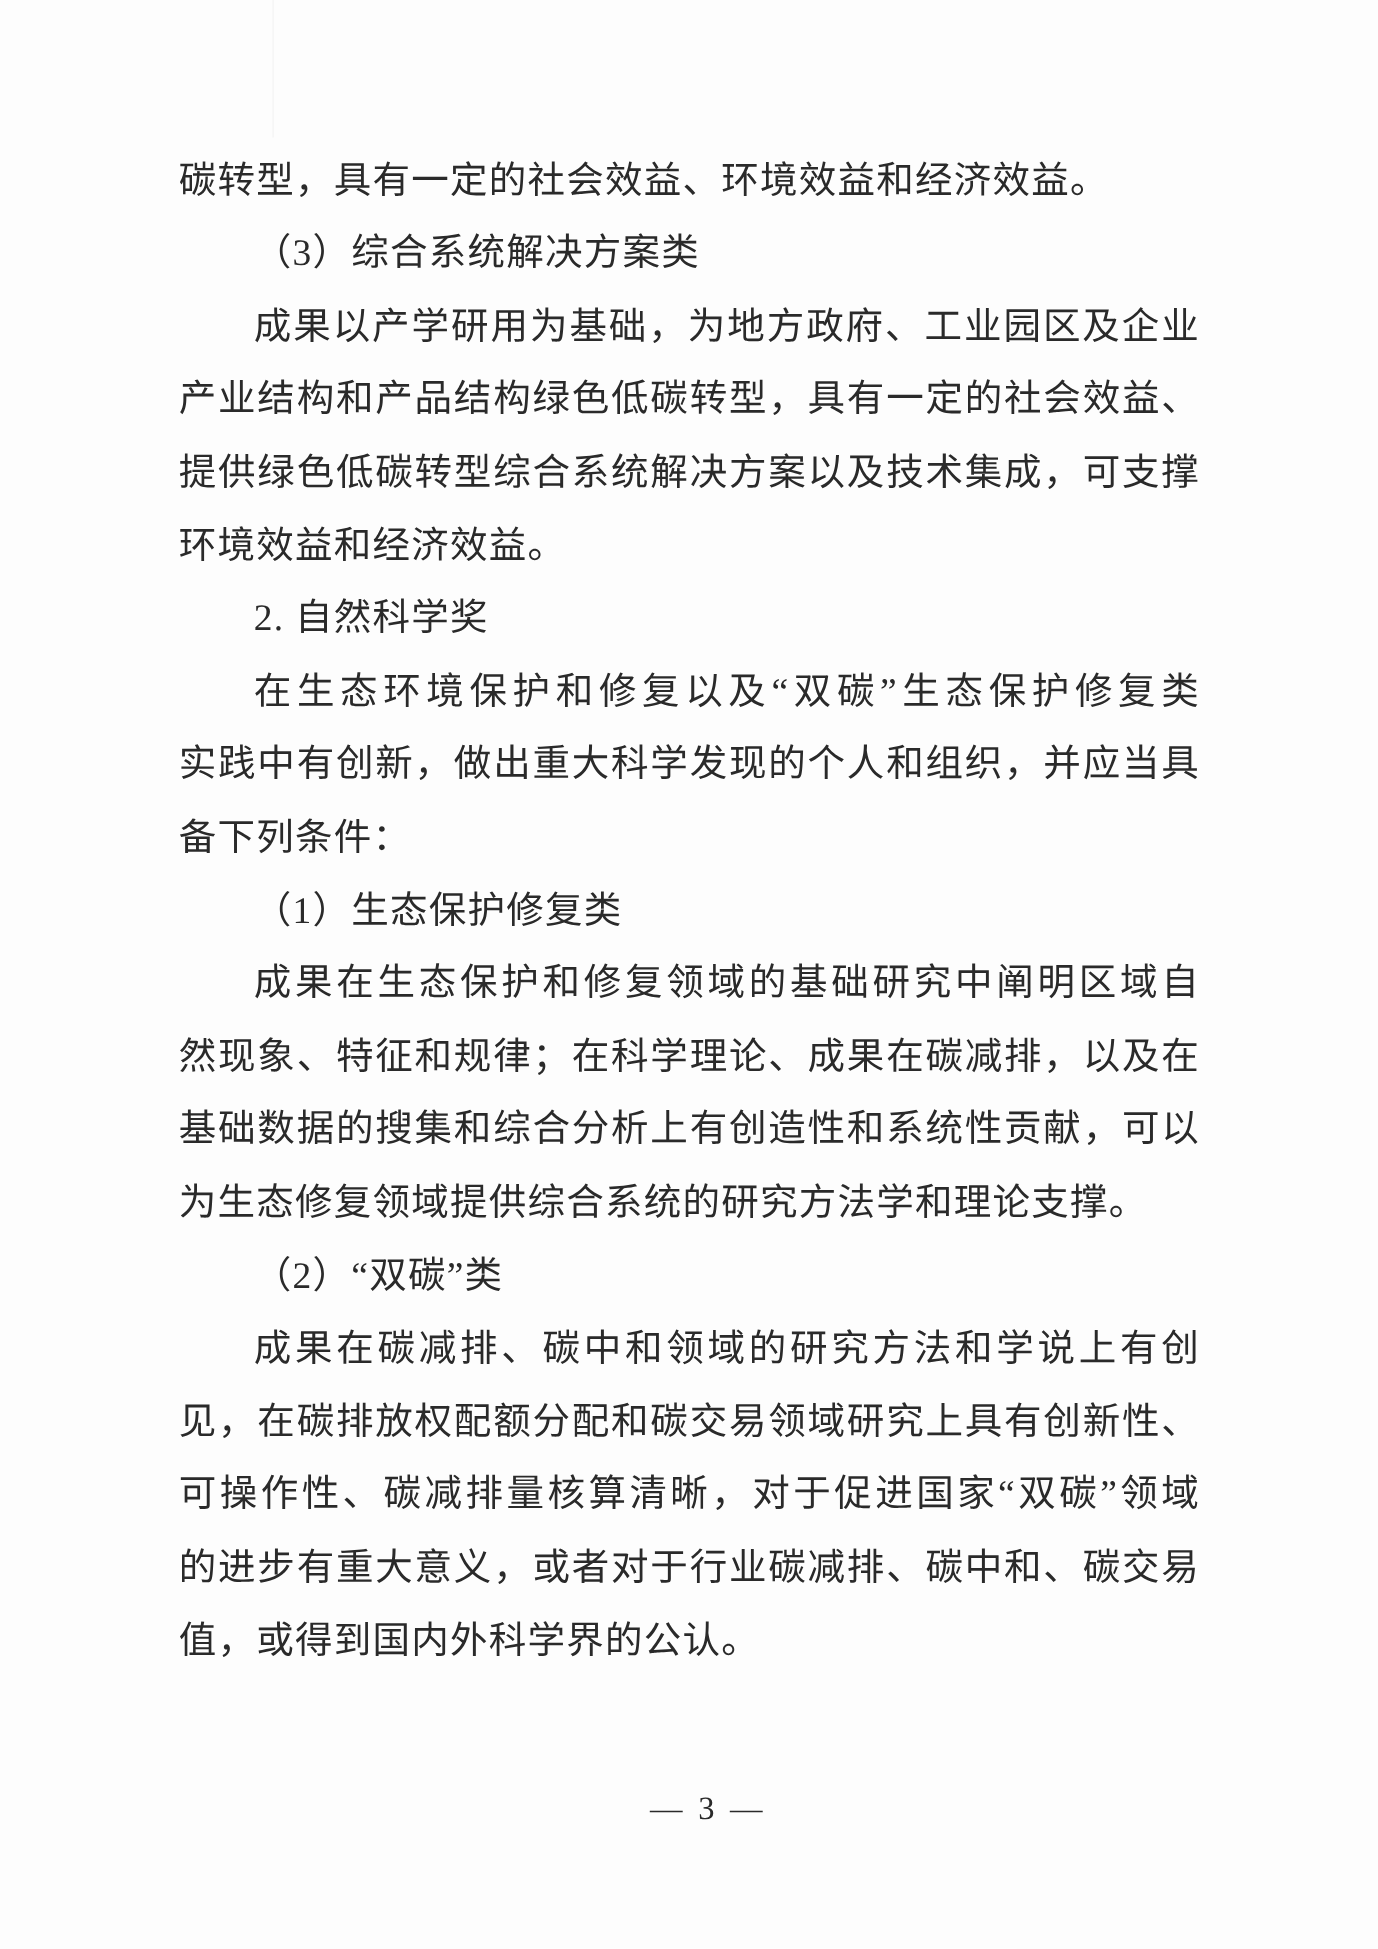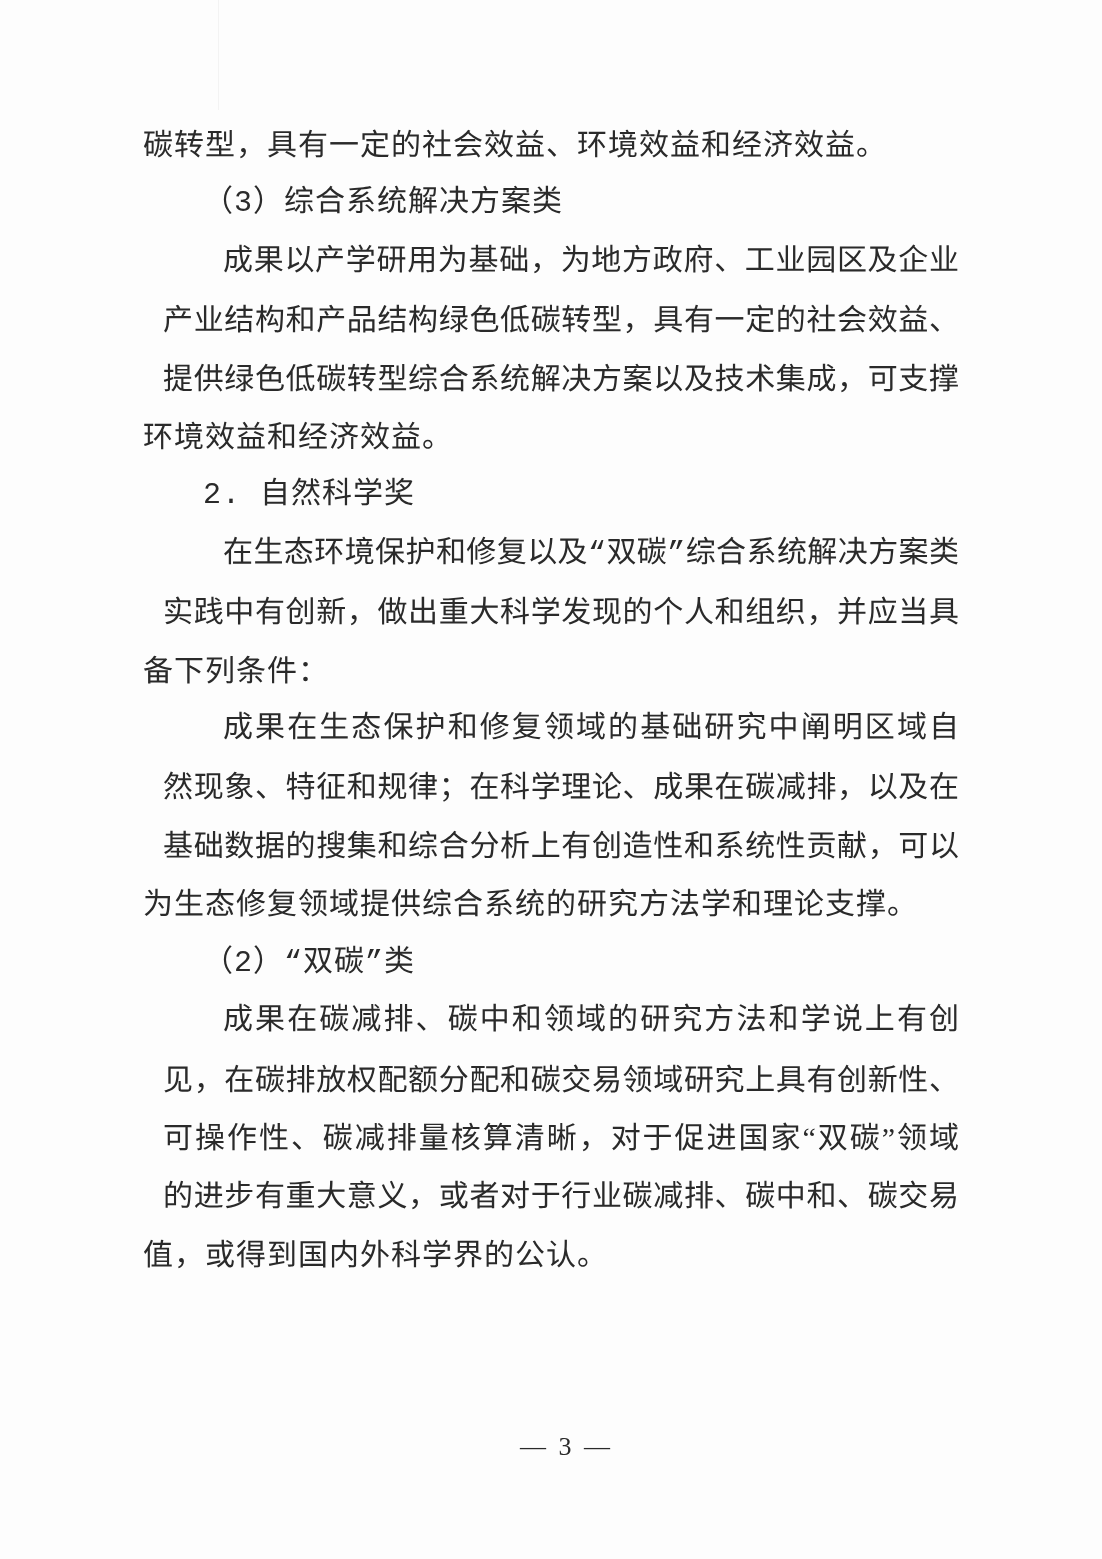--- a/index.html
+++ b/index.html
@@ -37,25 +37,23 @@
   .line {
     line-height: 58.4px;
     white-space: nowrap;
   }
   .line.just {
     white-space: normal;
     text-align: justify;
     text-align-last: justify;
     text-justify: inter-ideograph;
     letter-spacing: 0;
-    margin-left: 20px;
   }
   .line.indent {
     text-indent: 2em;
-    font-family: Liberation Mono, monospace;
   }
   .page-footer {
     position: absolute;
     top: 1432px;
     left: 0;
     width: 100%;
     text-align: center;
     font-size: 26px;
     letter-spacing: 3px;
     color: #2a2a2a;
@@ -68,23 +66,24 @@
   <div class="scan-artifact"></div>
 
   <main class="content">
     <div class="line">碳转型，具有一定的社会效益、环境效益和经济效益。</div>
     <div class="line indent">（3）综合系统解决方案类</div>
     <div class="line indent just">成果以产学研用为基础，为地方政府、工业园区及企业</div>
     <div class="line just">产业结构和产品结构绿色低碳转型，具有一定的社会效益、</div>
     <div class="line just">提供绿色低碳转型综合系统解决方案以及技术集成，可支撑</div>
     <div class="line">环境效益和经济效益。</div>
     <div class="line indent">2. 自然科学奖</div>
-    <div class="line indent just">在生态环境保护和修复以及“双碳”综合系统解决方案类</div>
+    <div class="line indent just">在生态环境保护和修复以及“双碳”生态保护修复类</div>
     <div class="line just">实践中有创新，做出重大科学发现的个人和组织，并应当具</div>
     <div class="line">备下列条件：</div>
+    <div class="line indent">（1）生态保护修复类</div>
     <div class="line indent just">成果在生态保护和修复领域的基础研究中阐明区域自</div>
     <div class="line just">然现象、特征和规律；在科学理论、成果在碳减排，以及在</div>
     <div class="line just">基础数据的搜集和综合分析上有创造性和系统性贡献，可以</div>
     <div class="line">为生态修复领域提供综合系统的研究方法学和理论支撑。</div>
     <div class="line indent">（2）“双碳”类</div>
     <div class="line indent just">成果在碳减排、碳中和领域的研究方法和学说上有创</div>
     <div class="line just">见，在碳排放权配额分配和碳交易领域研究上具有创新性、</div>
     <div class="line just">可操作性、碳减排量核算清晰，对于促进国家“双碳”领域</div>
     <div class="line just">的进步有重大意义，或者对于行业碳减排、碳中和、碳交易</div>
     <div class="line">值，或得到国内外科学界的公认。</div>

